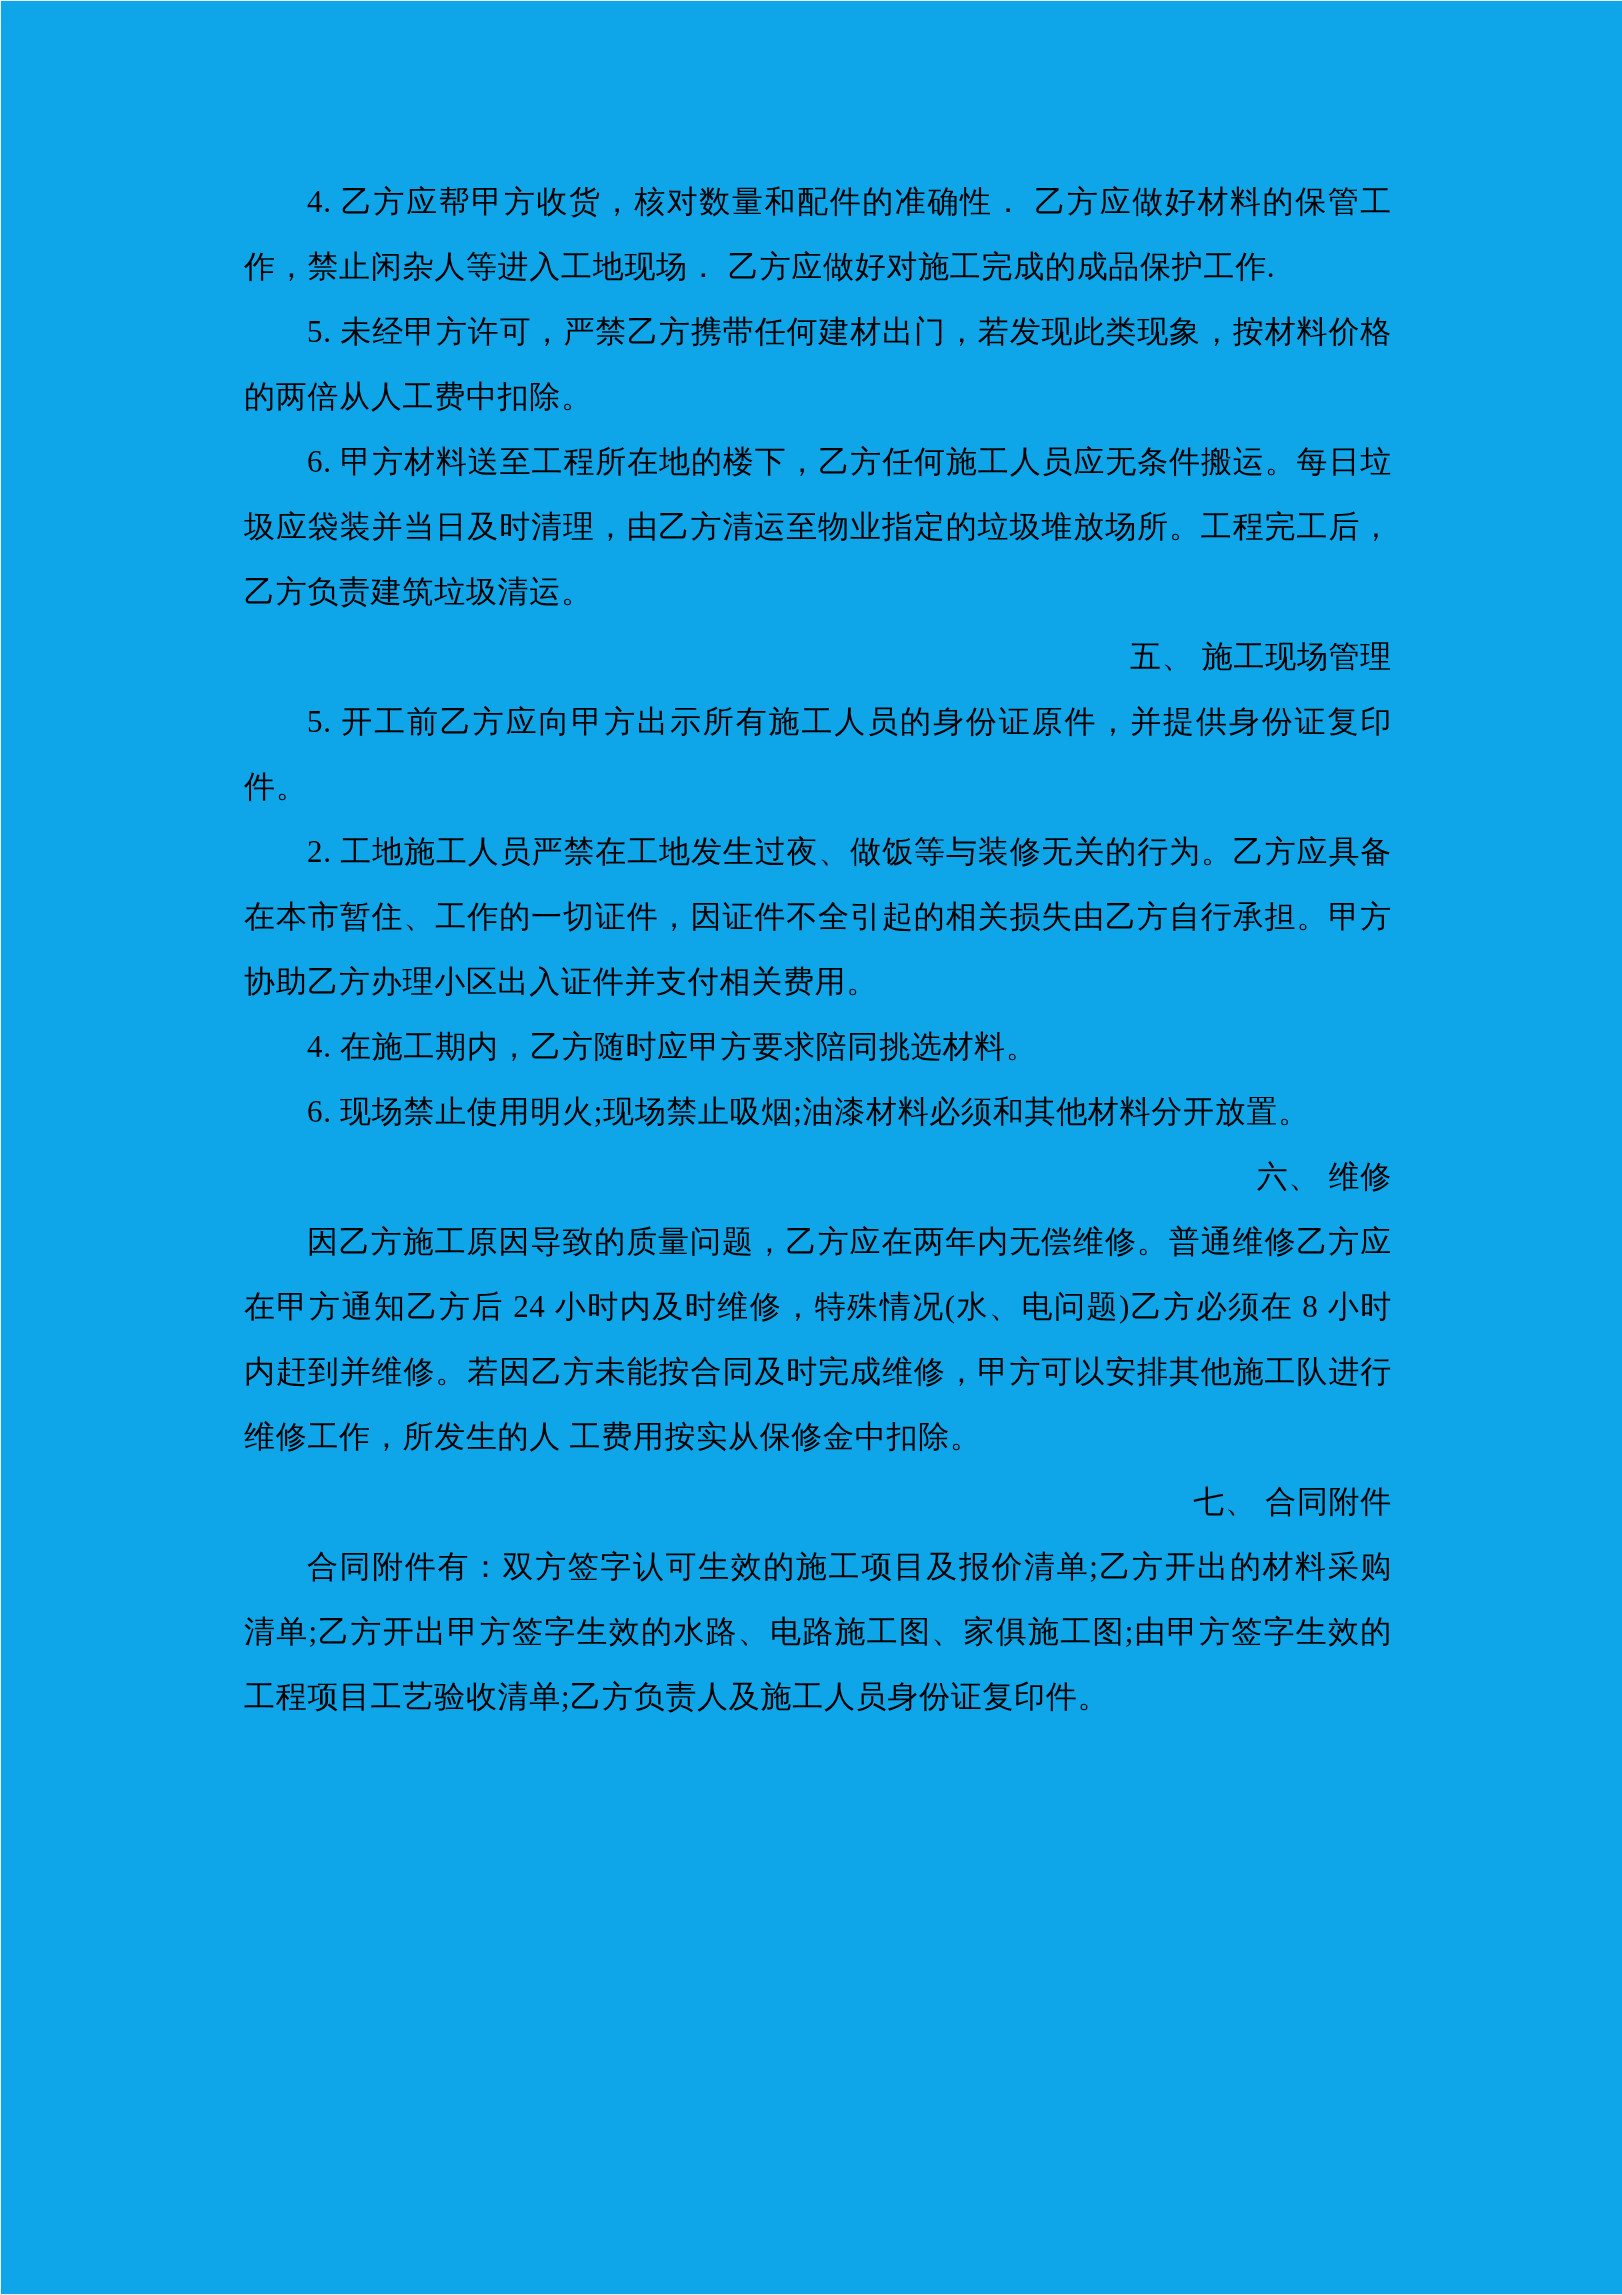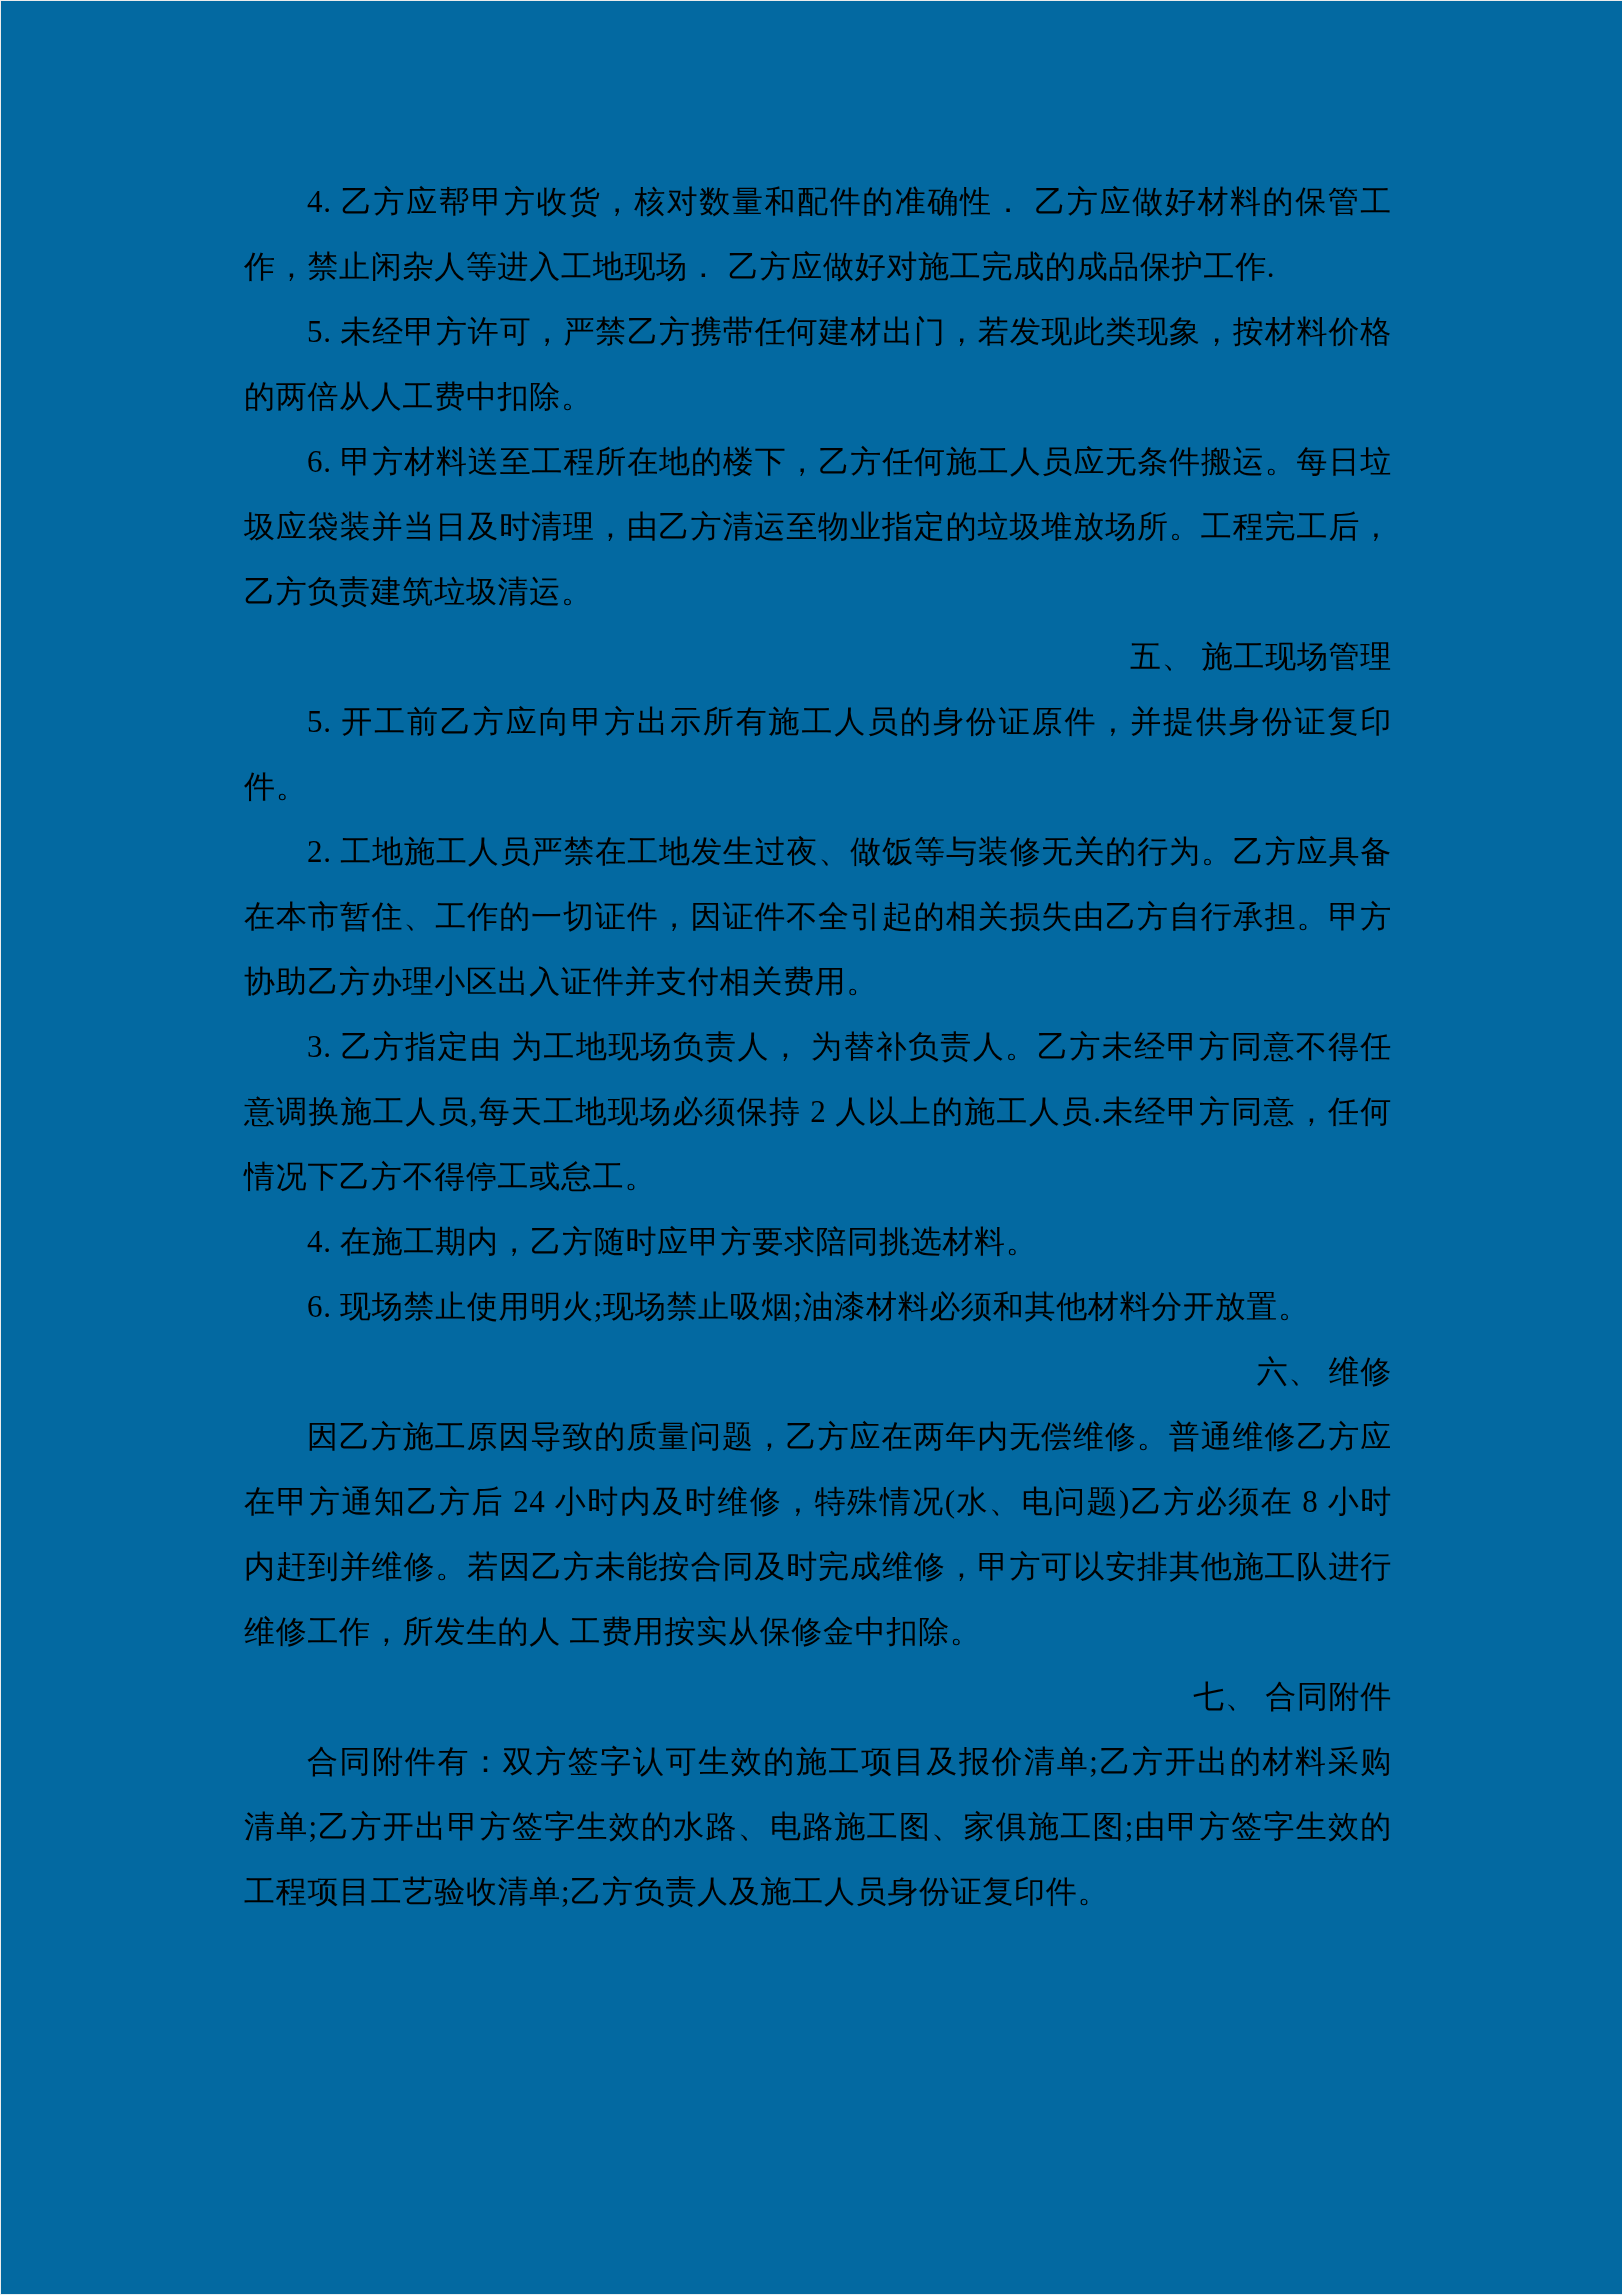--- a/index.html
+++ b/index.html
@@ -10,21 +10,21 @@
   body {
     width: 1623px;
     height: 2295px;
     font-family: "Liberation Serif", "DejaVu Serif", serif;
     color: #000000;
   }
   .page {
     box-sizing: border-box;
     width: 1623px;
     height: 2295px;
-    background: #0369a1;
+    background: #0ea5e9;
     border: 1.3px solid #ececec;
     padding: 168px 230px 0 243px;
     overflow: hidden;
   }
   .doc p {
     margin: 0;
     font-size: 31px;
     line-height: 65px;
     text-align: justify;
     text-justify: inter-ideograph;
@@ -40,21 +40,20 @@
 <body>
 
 <div class="page">
   <div class="doc">
     <p>4. 乙方应帮甲方收货，核对数量和配件的准确性． 乙方应做好材料的保管工作，禁止闲杂人等进入工地现场． 乙方应做好对施工完成的成品保护工作.</p>
     <p>5. 未经甲方许可，严禁乙方携带任何建材出门，若发现此类现象，按材料价格的两倍从人工费中扣除。</p>
     <p>6. 甲方材料送至工程所在地的楼下，乙方任何施工人员应无条件搬运。每日垃圾应袋装并当日及时清理，由乙方清运至物业指定的垃圾堆放场所。工程完工后，乙方负责建筑垃圾清运。</p>
     <p class="heading">五、  施工现场管理</p>
     <p>5. 开工前乙方应向甲方出示所有施工人员的身份证原件，并提供身份证复印件。</p>
     <p>2. 工地施工人员严禁在工地发生过夜、做饭等与装修无关的行为。乙方应具备在本市暂住、工作的一切证件，因证件不全引起的相关损失由乙方自行承担。甲方协助乙方办理小区出入证件并支付相关费用。</p>
-    <p>3. 乙方指定由  为工地现场负责人，  为替补负责人。乙方未经甲方同意不得任意调换施工人员,每天工地现场必须保持 2 人以上的施工人员.未经甲方同意，任何情况下乙方不得停工或怠工。</p>
     <p>4. 在施工期内，乙方随时应甲方要求陪同挑选材料。</p>
     <p>6. 现场禁止使用明火;现场禁止吸烟;油漆材料必须和其他材料分开放置。</p>
     <p class="heading">六、  维修</p>
     <p>因乙方施工原因导致的质量问题，乙方应在两年内无偿维修。普通维修乙方应在甲方通知乙方后 24 小时内及时维修，特殊情况(水、电问题)乙方必须在 8 小时内赶到并维修。若因乙方未能按合同及时完成维修，甲方可以安排其他施工队进行维修工作，所发生的人  工费用按实从保修金中扣除。</p>
     <p class="heading">七、  合同附件</p>
     <p>合同附件有：双方签字认可生效的施工项目及报价清单;乙方开出的材料采购清单;乙方开出甲方签字生效的水路、电路施工图、家俱施工图;由甲方签字生效的工程项目工艺验收清单;乙方负责人及施工人员身份证复印件。</p>
   </div>
 </div>
 
 

